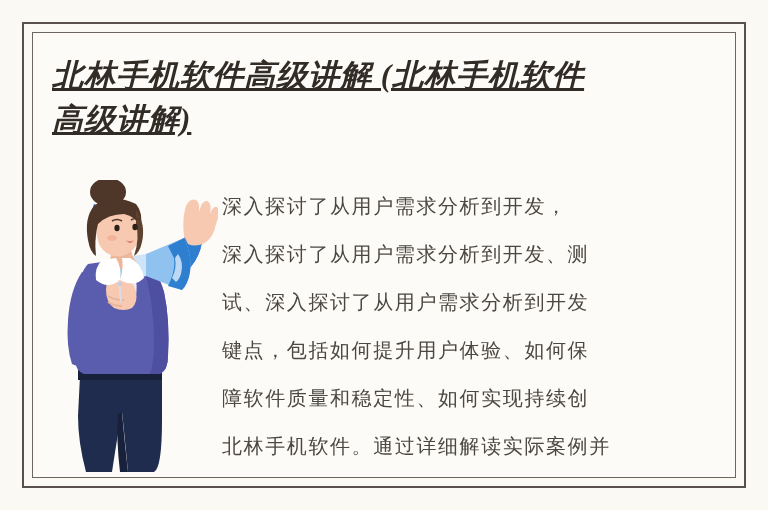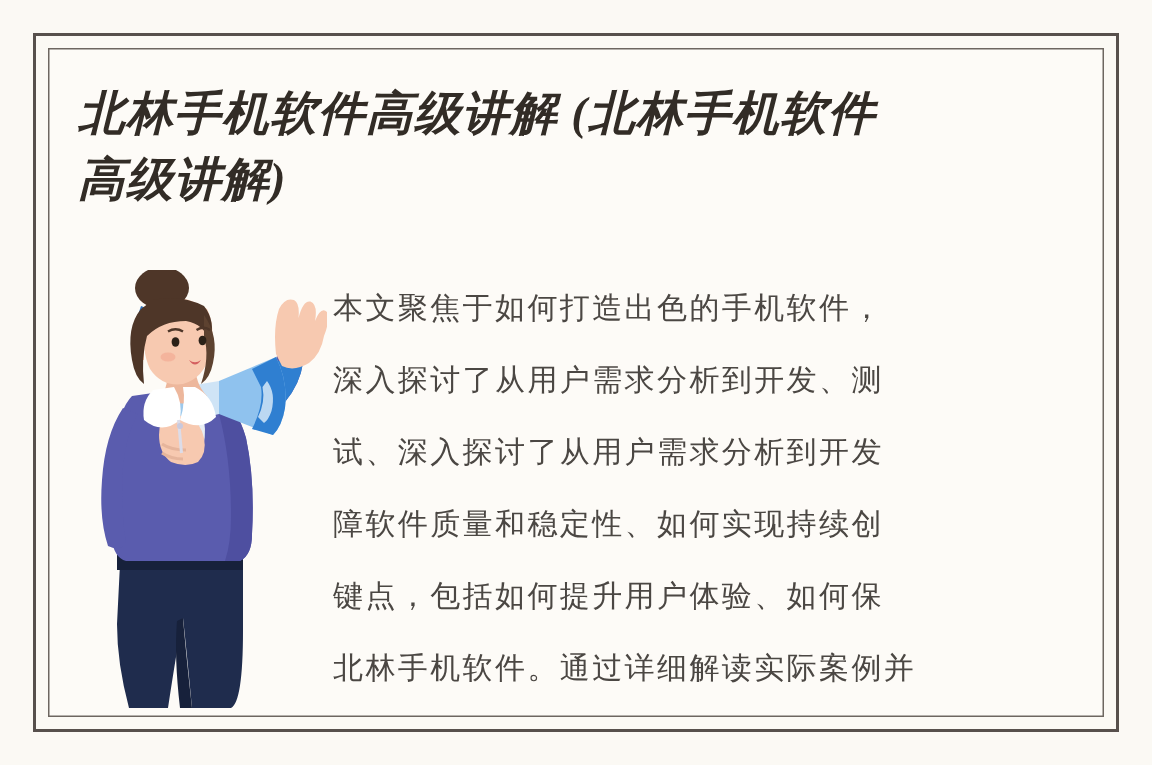--- a/index.html
+++ b/index.html
@@ -59,20 +59,21 @@
     top: 22px;
     width: 672px;
     font-family: "Liberation Serif", "DejaVu Serif", serif;
     font-size: 31px;
     line-height: 44px;
     font-weight: 700;
     font-style: italic;
     letter-spacing: 1px;
     color: #322c26;
     white-space: pre-wrap;
+    text-decoration: underline;
   }
 
   .illustration {
     position: absolute;
     left: 18px;
     top: 148px;
     width: 168px;
     height: 292px;
   }
   .illustration svg {
@@ -165,22 +166,22 @@
         <path d="M62 41 Q67 38 72 41" stroke="#4e3628" stroke-width="1.6" fill="none"></path>
         <path d="M81 40 Q86 37 90 40" stroke="#4e3628" stroke-width="1.6" fill="none"></path>
 
         <ellipse cx="62" cy="58" rx="5" ry="3" fill="#f2a992" opacity="0.65"></ellipse>
 
         <path d="M76 60 Q80 66 84 60 Q80 63 76 60 Z" fill="#d45f5f"></path>
       </svg>
     </div>
 
     <div class="body-text">
-      <div class="body-line">本文聚焦于如何打造出色的手机软件，</div>
+      <div class="body-line">深入探讨了从用户需求分析到开发，</div>
       <div class="body-line">深入探讨了从用户需求分析到开发、测</div>
       <div class="body-line">试、深入探讨了从用户需求分析到开发</div>
+      <div class="body-line">键点，包括如何提升用户体验、如何保</div>
       <div class="body-line">障软件质量和稳定性、如何实现持续创</div>
-      <div class="body-line">键点，包括如何提升用户体验、如何保</div>
       <div class="body-line">北林手机软件。通过详细解读实际案例并</div>
     </div>
 
   </div>
 </div>
 
 </body></html>

